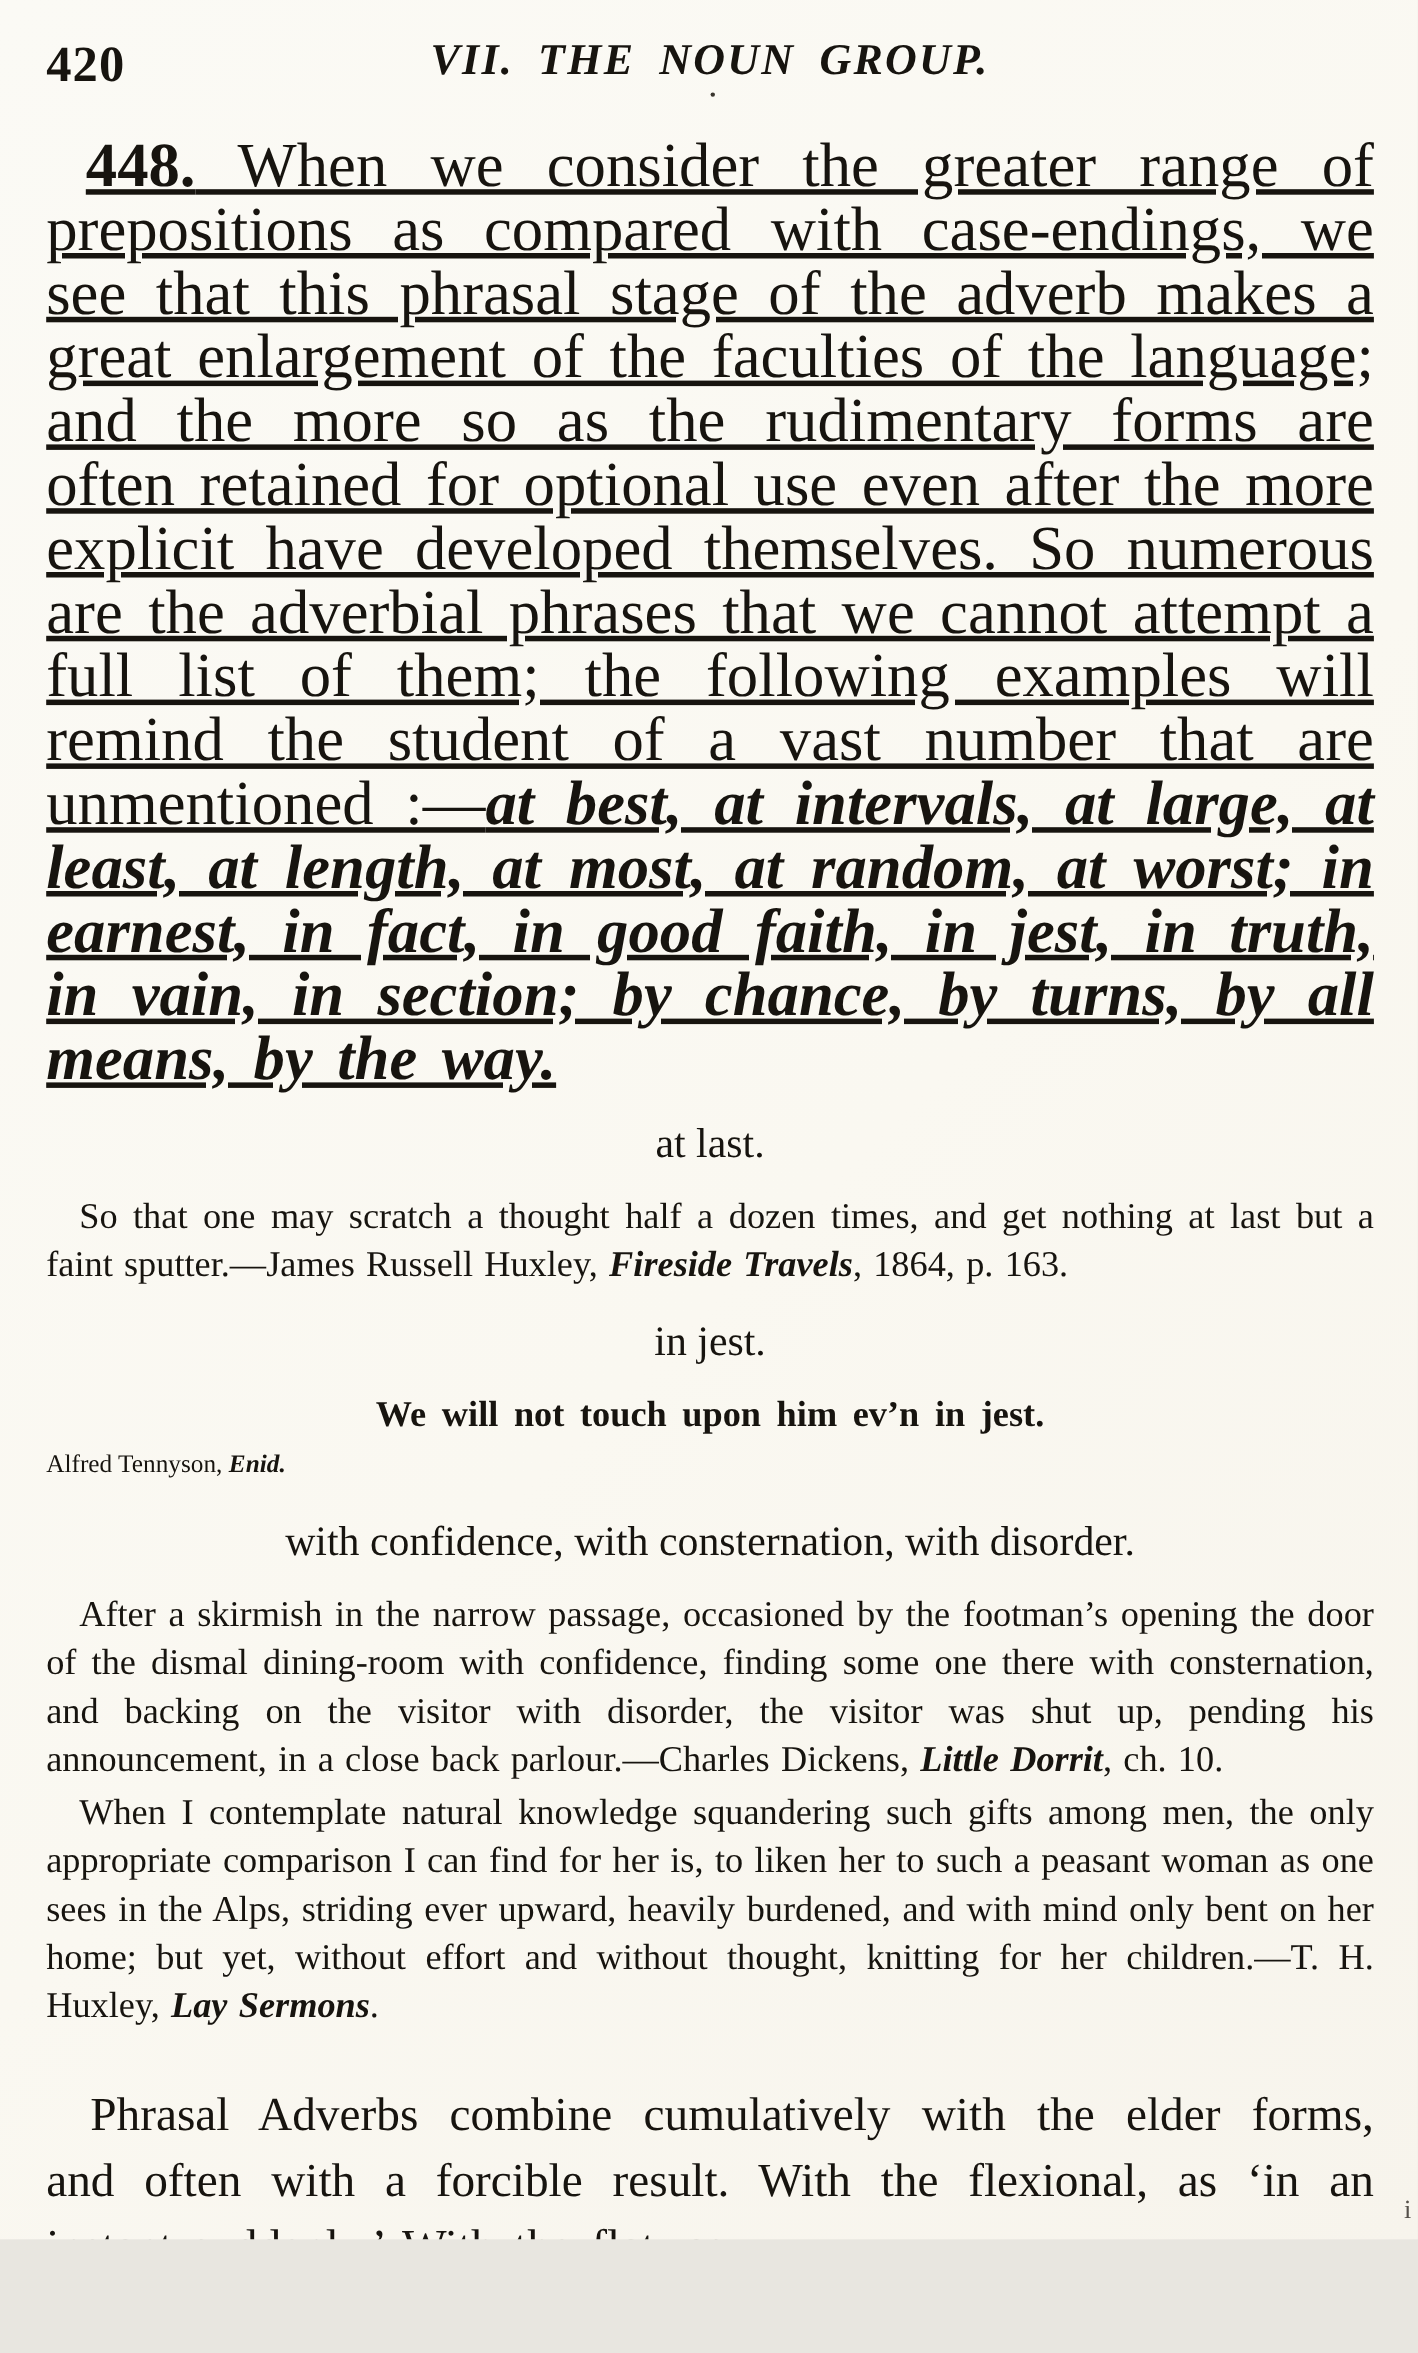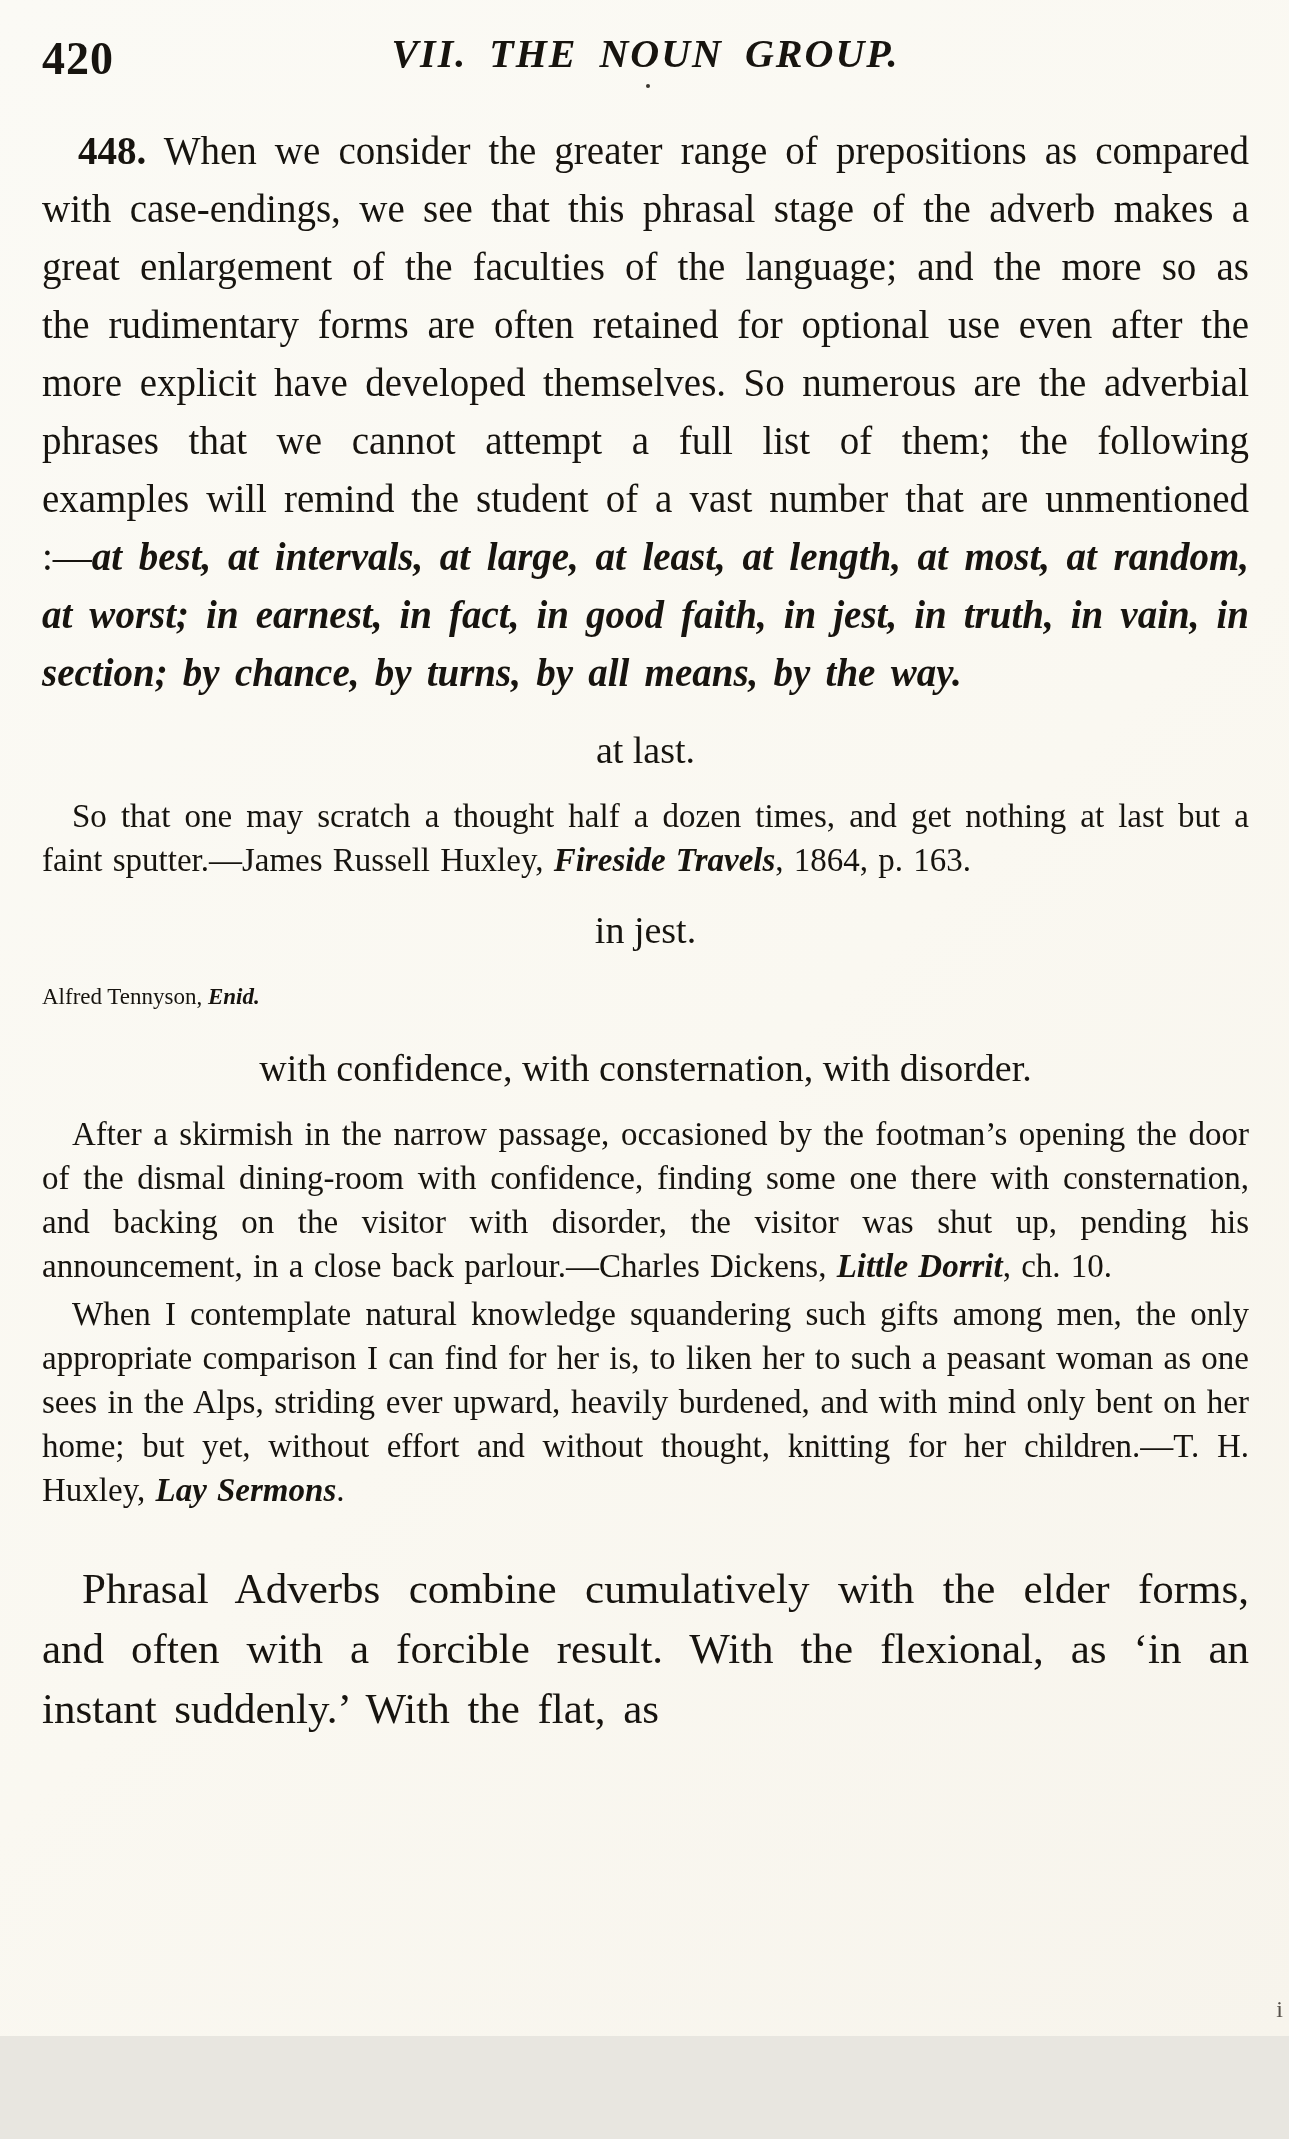--- a/index.html
+++ b/index.html
@@ -49,25 +49,26 @@
     position: absolute;
     left: 50%;
     top: 58px;
     width: 4px;
     height: 4px;
     border-radius: 50%;
     background: #3a362e;
   }
   
   .para-main {
-    font-size: 39px;
+    font-size: 57px;
     line-height: 58px;
     text-align: justify;
     word-spacing: 0.14em;
     margin: 0 0 6px 0;
+    text-decoration: underline;
   }
   .para-main .indent {
     display: inline-block;
     width: 36px;
   }
   .bold { font-weight: bold; }
   .italic { font-style: italic; }
   
   .ex-heading {
     text-align: center;
@@ -134,20 +135,21 @@
   </div>
 
   <p class="para-main"><span class="indent"></span><span class="bold">448.</span><span> When we consider the greater range of prepositions as compared with case-endings, we see that this phrasal stage of the adverb makes a great enlargement of the faculties of the language; and the more so as the rudimentary forms are often retained for optional use even after the more explicit have developed themselves.  So numerous are the adverbial phrases that we cannot attempt a full list of them; the following examples will remind the student of a vast number that are unmentioned :—</span><span class="italic bold">at best, at intervals, at large, at least, at length, at most, at random, at worst; in earnest, in fact, in good faith, in jest, in truth, in vain, in section; by chance, by turns, by all means, by the way.</span></p>
 
   <div class="ex-heading">at last.</div>
 
   <p class="para-quote"><span class="indent"></span><span>So that one may scratch a thought half a dozen times, and get nothing at last but a faint sputter.—James Russell Huxley, </span><span class="italic bold">Fireside Travels</span><span>, 1864, p. 163.</span></p>
 
   <div class="ex-heading">in jest.</div>
 
+  <div class="verse-line">We will not touch upon him ev’n in jest.</div>
   <div class="verse-attrib"><span>Alfred Tennyson, </span><span class="italic bold">Enid.</span></div>
 
   <div class="ex-heading">with confidence, with consternation, with disorder.</div>
 
   <p class="para-quote"><span class="indent"></span><span>After a skirmish in the narrow passage, occasioned by the footman’s opening the door of the dismal dining-room with confidence, finding some one there with consternation, and backing on the visitor with disorder, the visitor was shut up, pending his announcement, in a close back parlour.—Charles Dickens, </span><span class="italic bold">Little Dorrit</span><span>, ch. 10.</span></p>
 
 
   <p class="para-quote"><span class="indent"></span><span>When I contemplate natural knowledge squandering such gifts among men, the only appropriate comparison I can find for her is, to liken her to such a peasant woman as one sees in the Alps, striding ever upward, heavily burdened, and with mind only bent on her home; but yet, without effort and without thought, knitting for her children.—T. H. Huxley, </span><span class="italic bold">Lay Sermons</span><span>.</span></p>
 
   <p class="para-closing"><span class="indent"></span><span>Phrasal Adverbs combine cumulatively with the elder forms, and often with a forcible result.  With the flexional, as ‘in an instant suddenly.’  With the flat, as</span></p>

